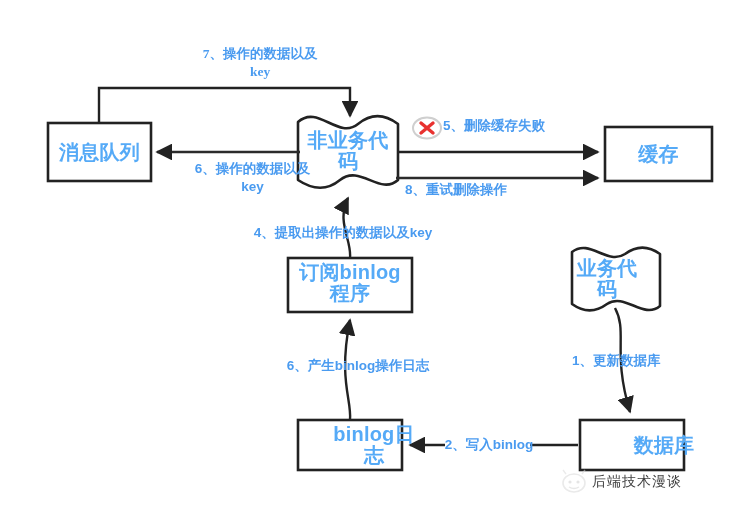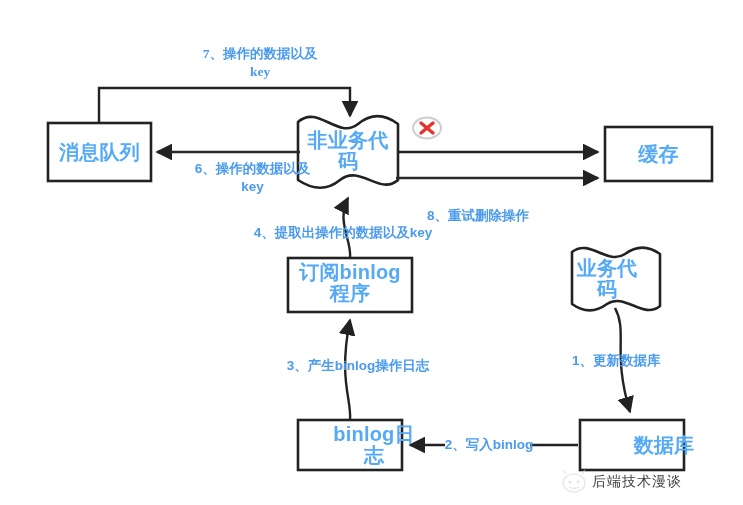--- a/index.html
+++ b/index.html
@@ -141,26 +141,27 @@
 志</div>
 
   <div class="node-label" style="left:580px; top:420px; width:104px; height:50px;padding-left:32px;">数据库</div>
 
   <div class="edge-label" style="left:140px; top:45px; width:240px;font-family:Liberation Serif, serif;">7、操作的数据以及
 key</div>
 
   <div class="edge-label" style="left:145px; top:160px; width:215px;">6、操作的数据以及
 key</div>
 
+  <div class="edge-label" style="left:443px; top:117px; width:160px; text-align:left;">5、删除缓存失败</div>
 
-  <div class="edge-label" style="left:427px; top:181px; width:160px; text-align:left;margin-top:26px;">8、重试删除操作</div>
+  <div class="edge-label" style="left:405px; top:181px; width:160px; text-align:left;">8、重试删除操作</div>
 
   <div class="edge-label" style="left:193px; top:224px; width:300px;">4、提取出操作的数据以及key</div>
 
-  <div class="edge-label" style="left:233px; top:357px; width:250px;">3、产生binlog操作日志</div>
+  <div class="edge-label" style="left:233px; top:357px; width:250px;">6、产生binlog操作日志</div>
 
   <div class="edge-label" style="left:443px; top:436px; width:92px;">2、写入binlog</div>
 
   <div class="edge-label" style="left:572px; top:352px; width:150px; text-align:left;">1、更新数据库</div>
 
   <div class="watermark" style="left:592px; top:473px;">后端技术漫谈</div>
 
 </div>
 
 </body></html>

